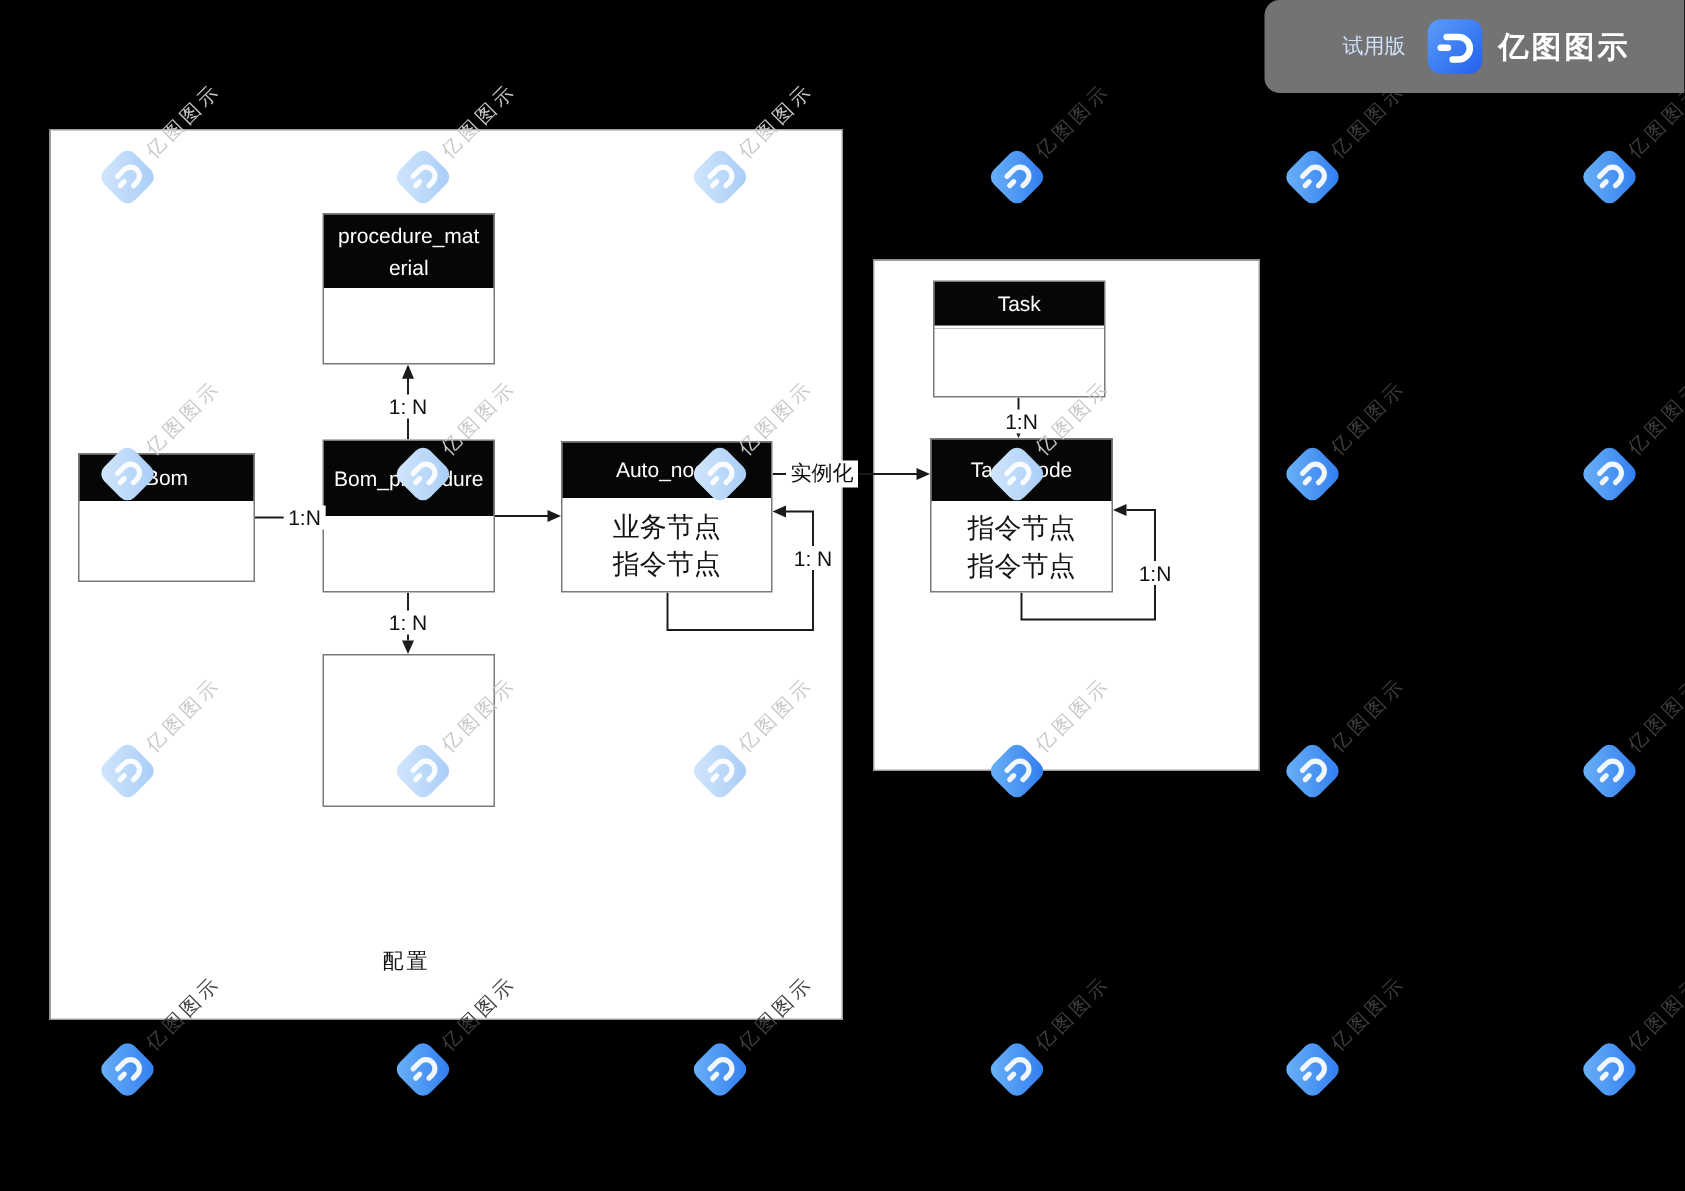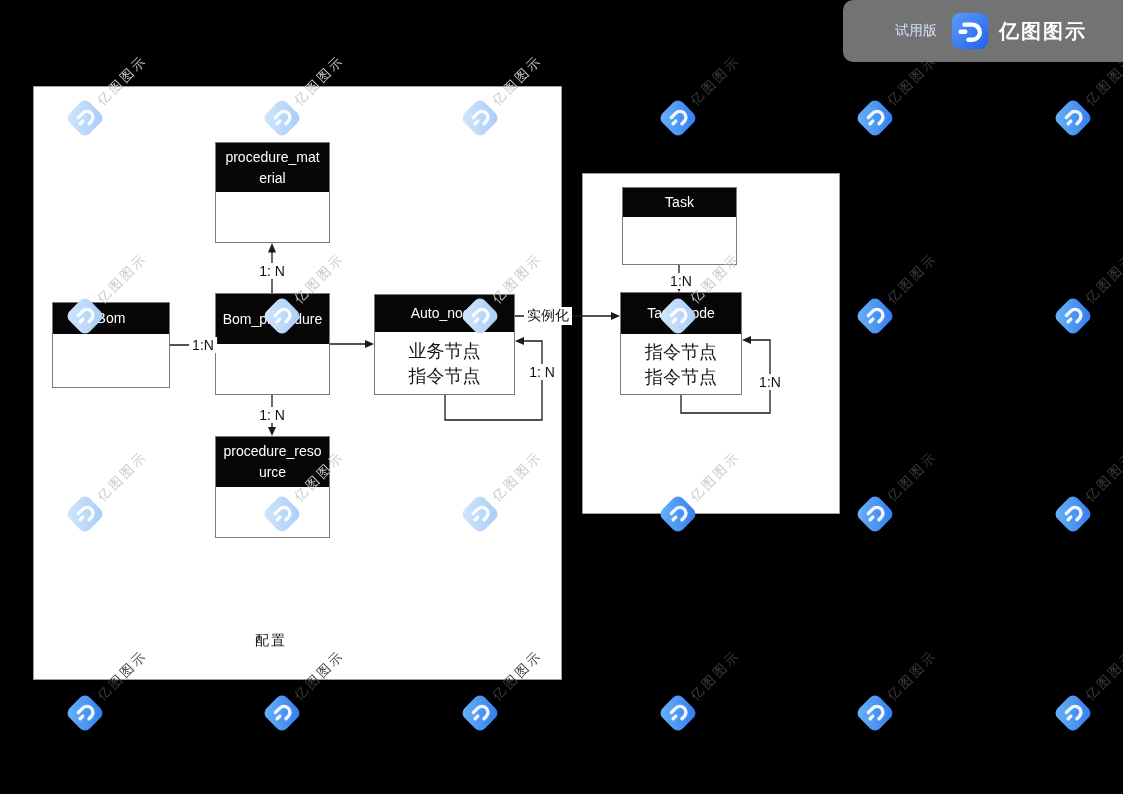--- a/index.html
+++ b/index.html
@@ -132,21 +132,20 @@
 
 <div class="entity" style="left:374px;top:294px;width:141px;height:101px;">
   <div class="entity-header" style="height:39px;">Auto_node</div>
   <div class="entity-body">
     <div>业务节点</div>
     <div>指令节点</div>
   </div>
 </div>
 
 <div class="entity" style="left:215px;top:436px;width:115px;height:102px;">
-  <div class="entity-header" style="height:52px;">procedure_resource</div>
   <div class="entity-body"></div>
 </div>
 
 <div class="entity" style="left:622px;top:187px;width:115px;height:78px;">
   <div class="entity-header" style="height:31px;">Task</div>
   <div class="entity-body"></div>
 </div>
 
 <div class="entity" style="left:620px;top:292px;width:122px;height:103px;">
   <div class="entity-header" style="height:43px;">Task_node</div>

